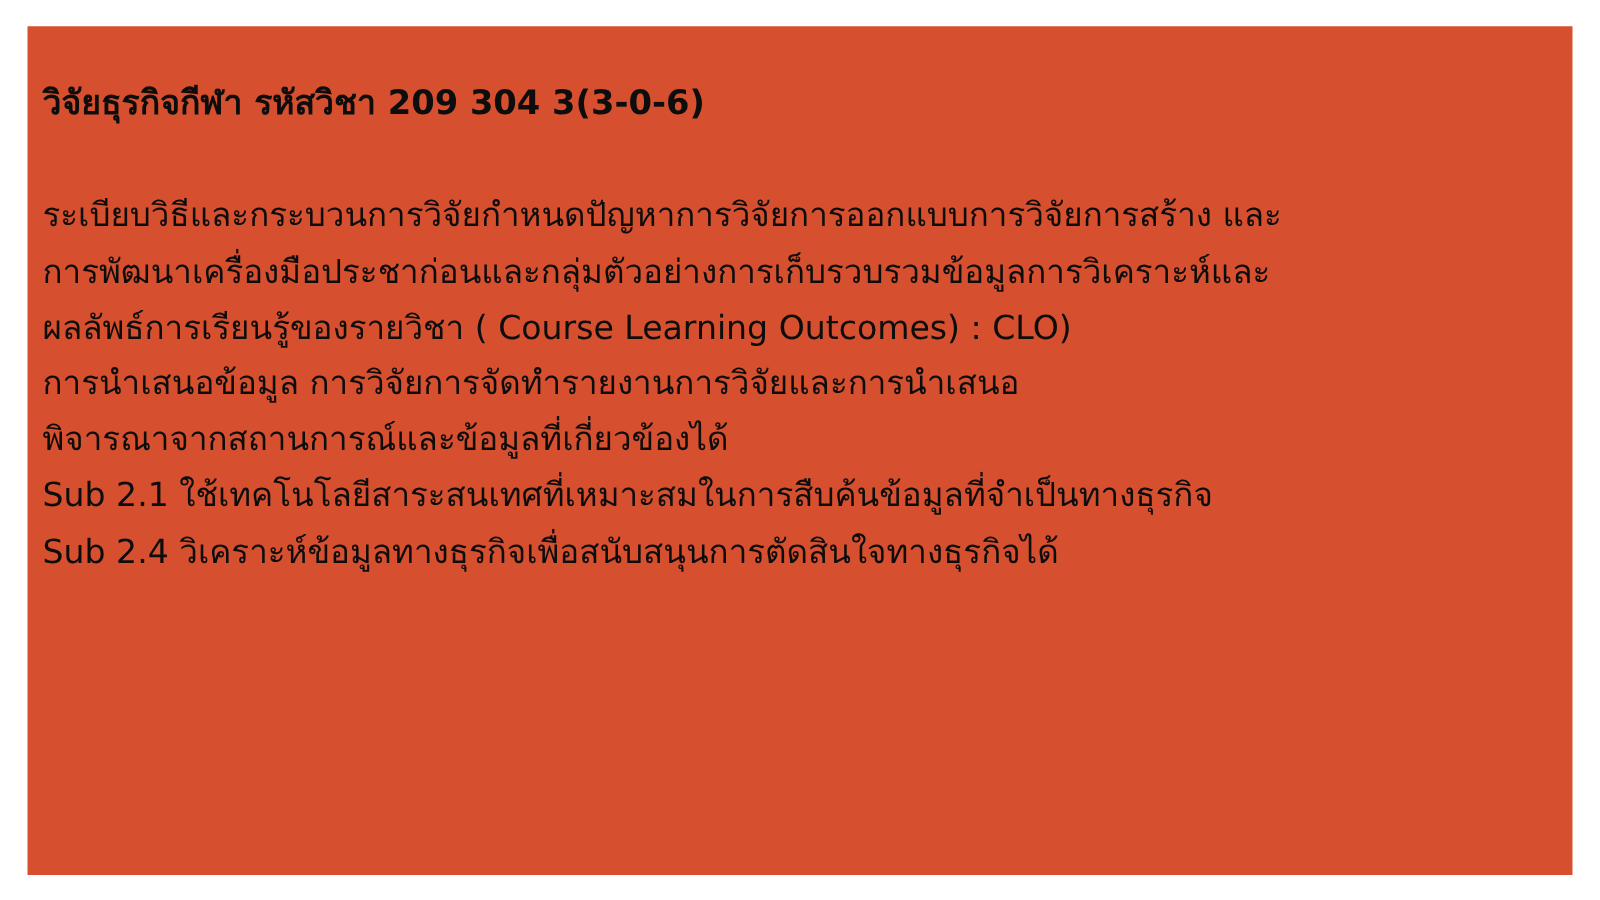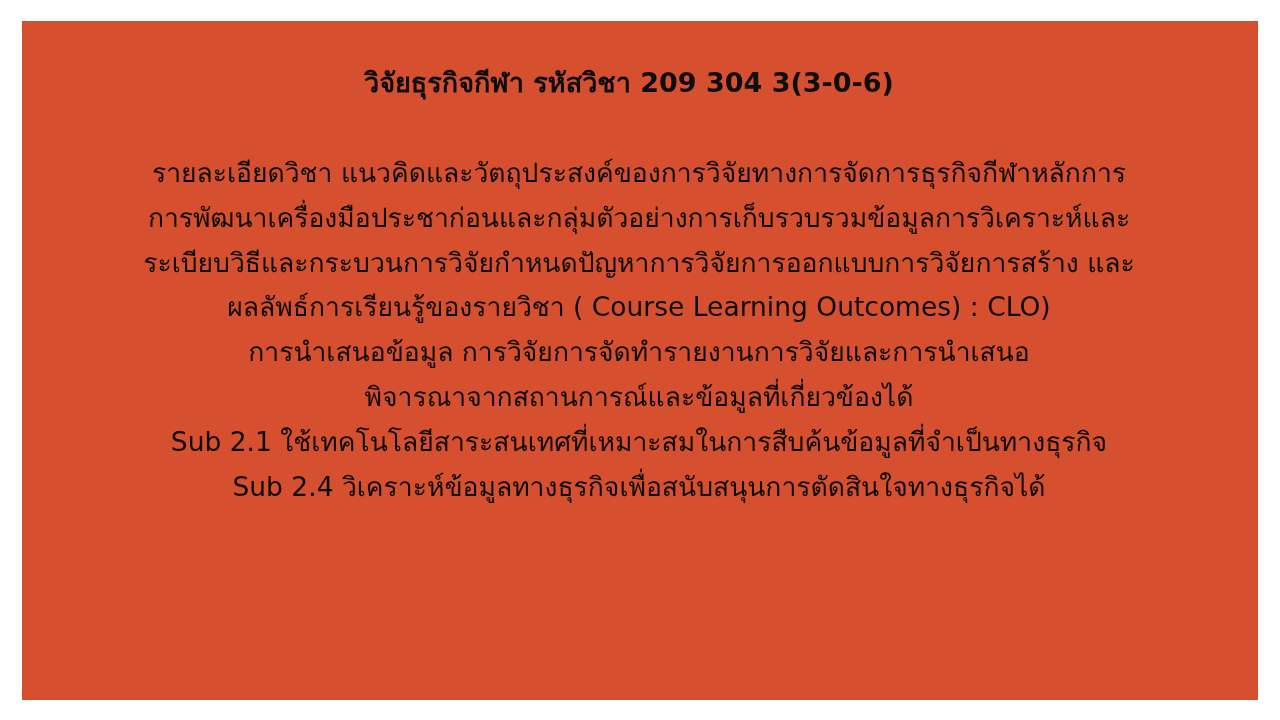--- a/index.html
+++ b/index.html
@@ -14,21 +14,20 @@
     overflow: hidden;
   }
   .slide-frame {
     position: absolute;
     left: 0;
     top: 0;
     width: 1280px;
     height: 720px;
     background: #ffffff;
     box-sizing: border-box;
-    text-align: center;
   }
   .slide-canvas {
     position: absolute;
     left: 22px;
     top: 21px;
     width: 1236px;
     height: 679px;
     background: #D6502F;
     box-sizing: border-box;
     overflow: hidden;
@@ -64,23 +63,22 @@
 </style>
 </head>
 <body>
 
 <div class="slide-frame" style="background: rgb(255, 255, 255);">
   <div class="slide-canvas" style="background: rgb(214, 80, 47);">
 
     <div class="slide-title" style="color: rgb(13, 13, 13);">วิจัยธุรกิจกีฬา รหัสวิชา 209 304 3(3-0-6)</div>
 
     <div class="slide-body" style="color: rgb(13, 13, 13);">
-      <span class="body-line">รายละเอียดวิชา  แนวคิดและวัตถุประสงค์ของการวิจัยทางการจัดการธุรกิจกีฬาหลักการ</span>
+      <span class="body-line">ระเบียบวิธีและกระบวนการวิจัยกำหนดปัญหาการวิจัยการออกแบบการวิจัยการสร้าง และ</span>
       <span class="body-line">การพัฒนาเครื่องมือประชาก่อนและกลุ่มตัวอย่างการเก็บรวบรวมข้อมูลการวิเคราะห์และ</span>
-      <span class="body-line">ระเบียบวิธีและกระบวนการวิจัยกำหนดปัญหาการวิจัยการออกแบบการวิจัยการสร้าง และ</span>
       <span class="body-line">ผลลัพธ์การเรียนรู้ของรายวิชา ( Course Learning Outcomes) : CLO)</span>
       <span class="body-line">การนำเสนอข้อมูล    การวิจัยการจัดทำรายงานการวิจัยและการนำเสนอ</span>
       <span class="body-line">พิจารณาจากสถานการณ์และข้อมูลที่เกี่ยวข้องได้</span>
       <span class="body-line">Sub 2.1 ใช้เทคโนโลยีสาระสนเทศที่เหมาะสมในการสืบค้นข้อมูลที่จำเป็นทางธุรกิจ</span>
       <span class="body-line">Sub 2.4 วิเคราะห์ข้อมูลทางธุรกิจเพื่อสนับสนุนการตัดสินใจทางธุรกิจได้</span>
     </div>
 
   </div>
 </div>
 

